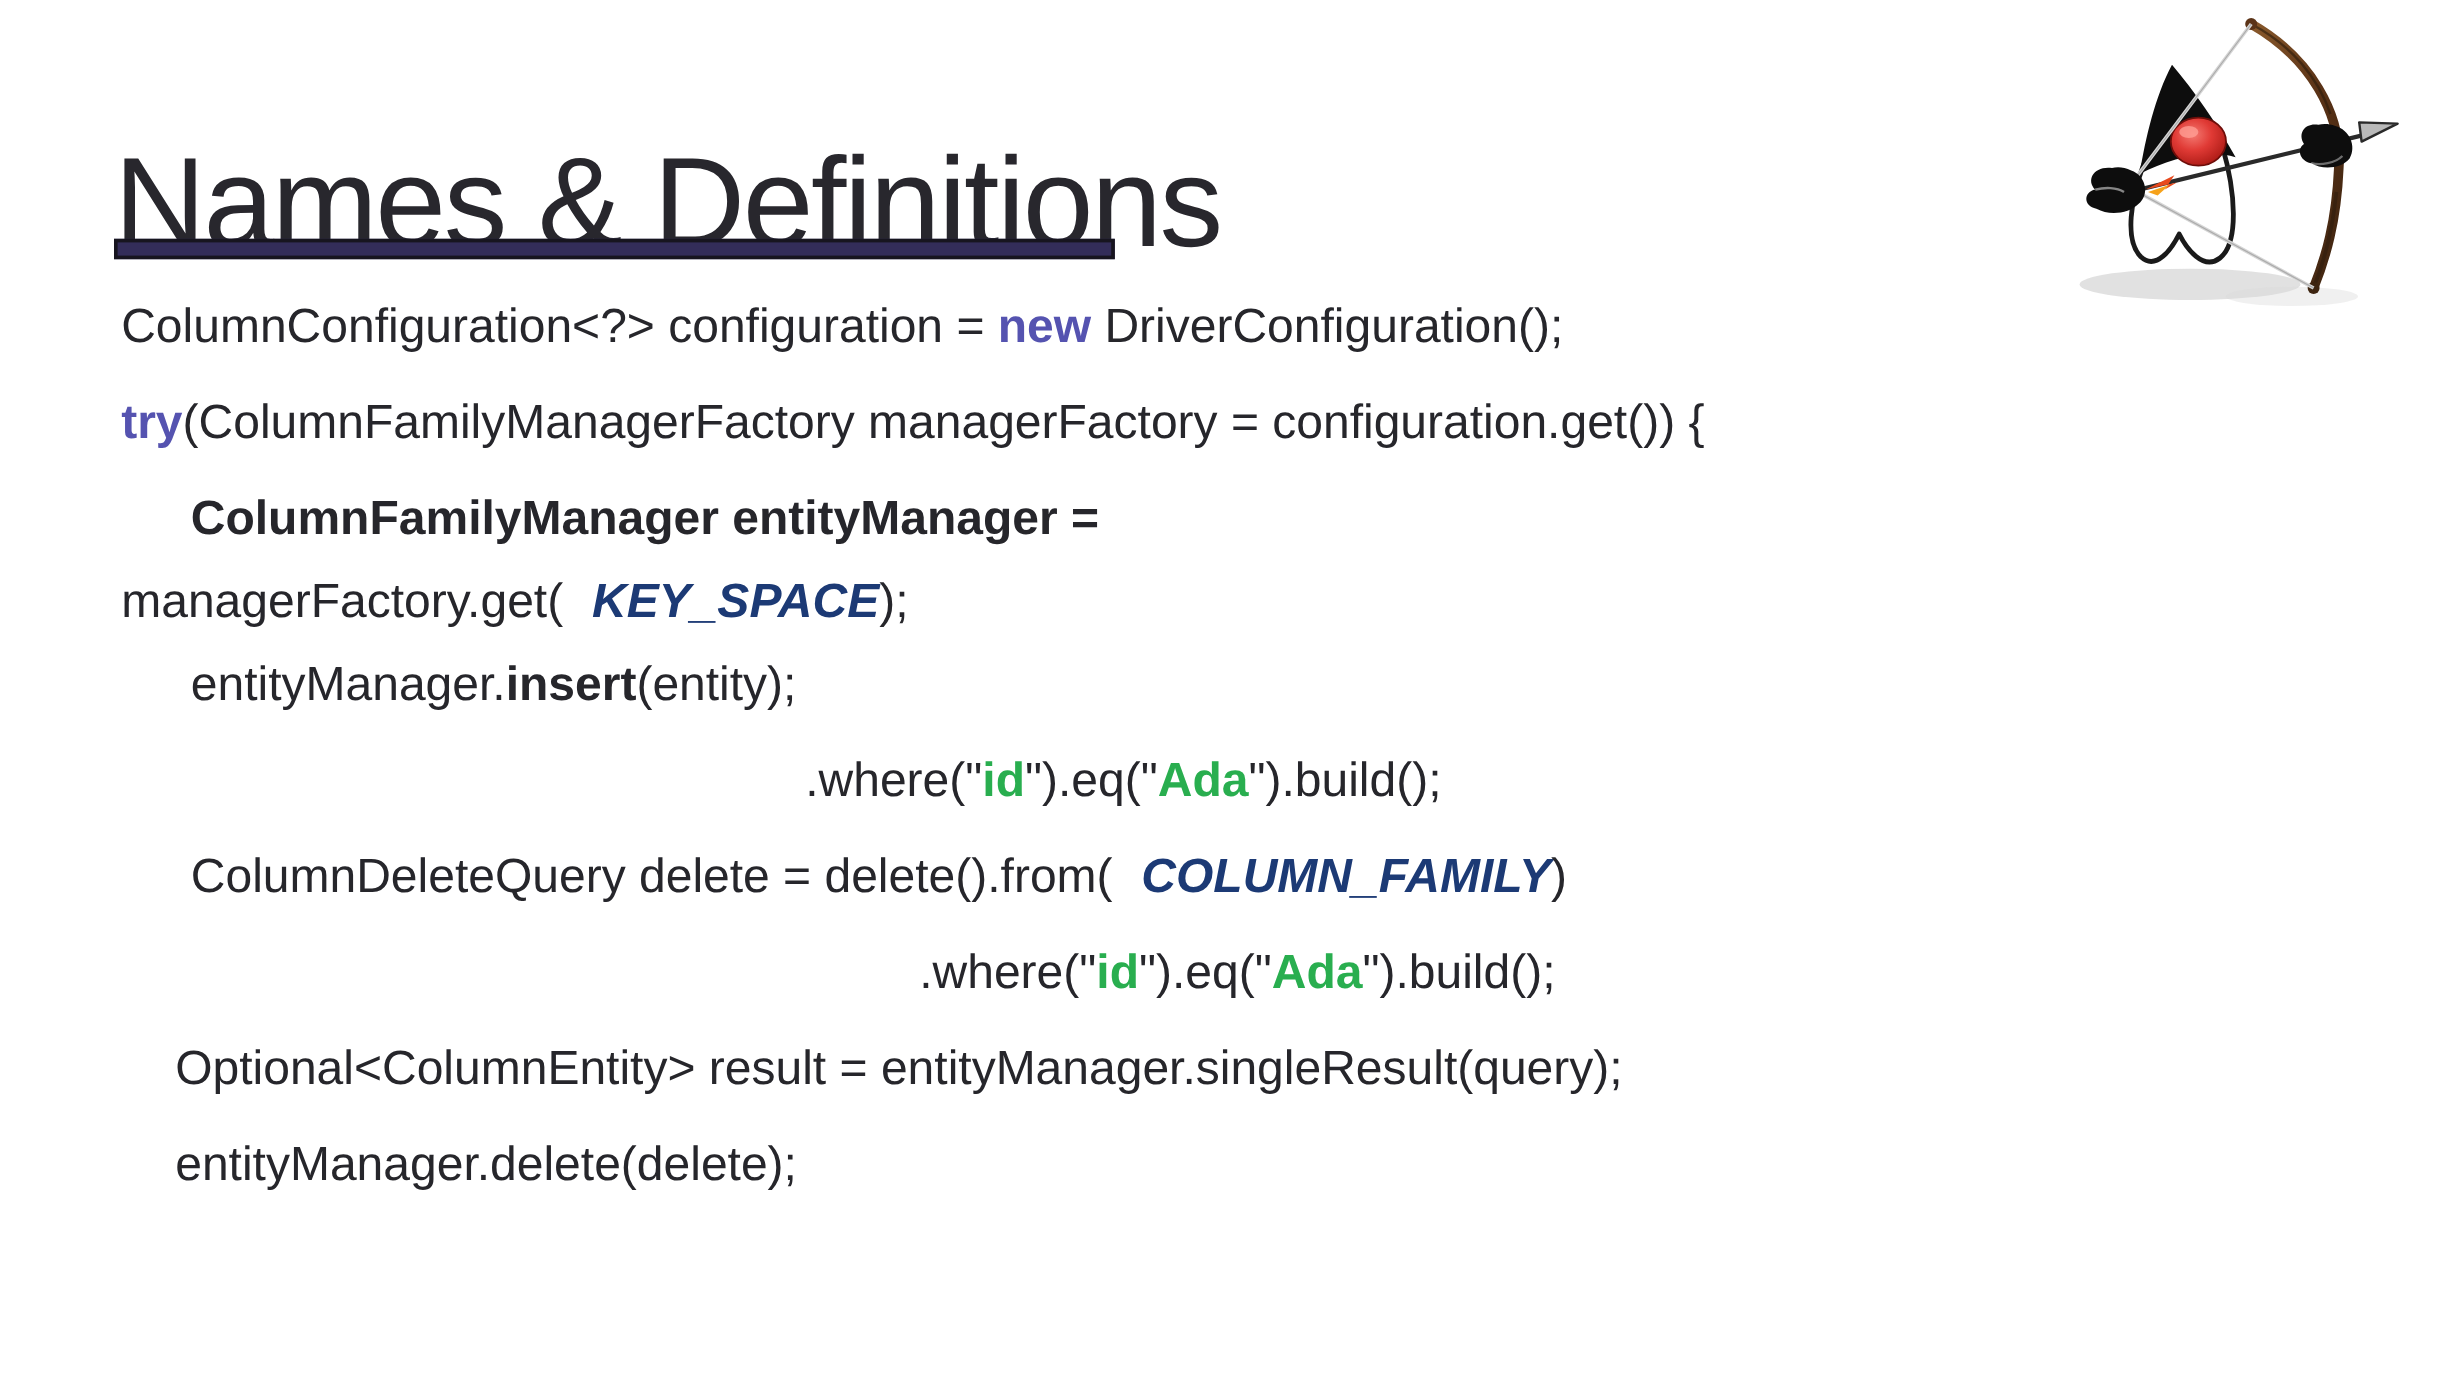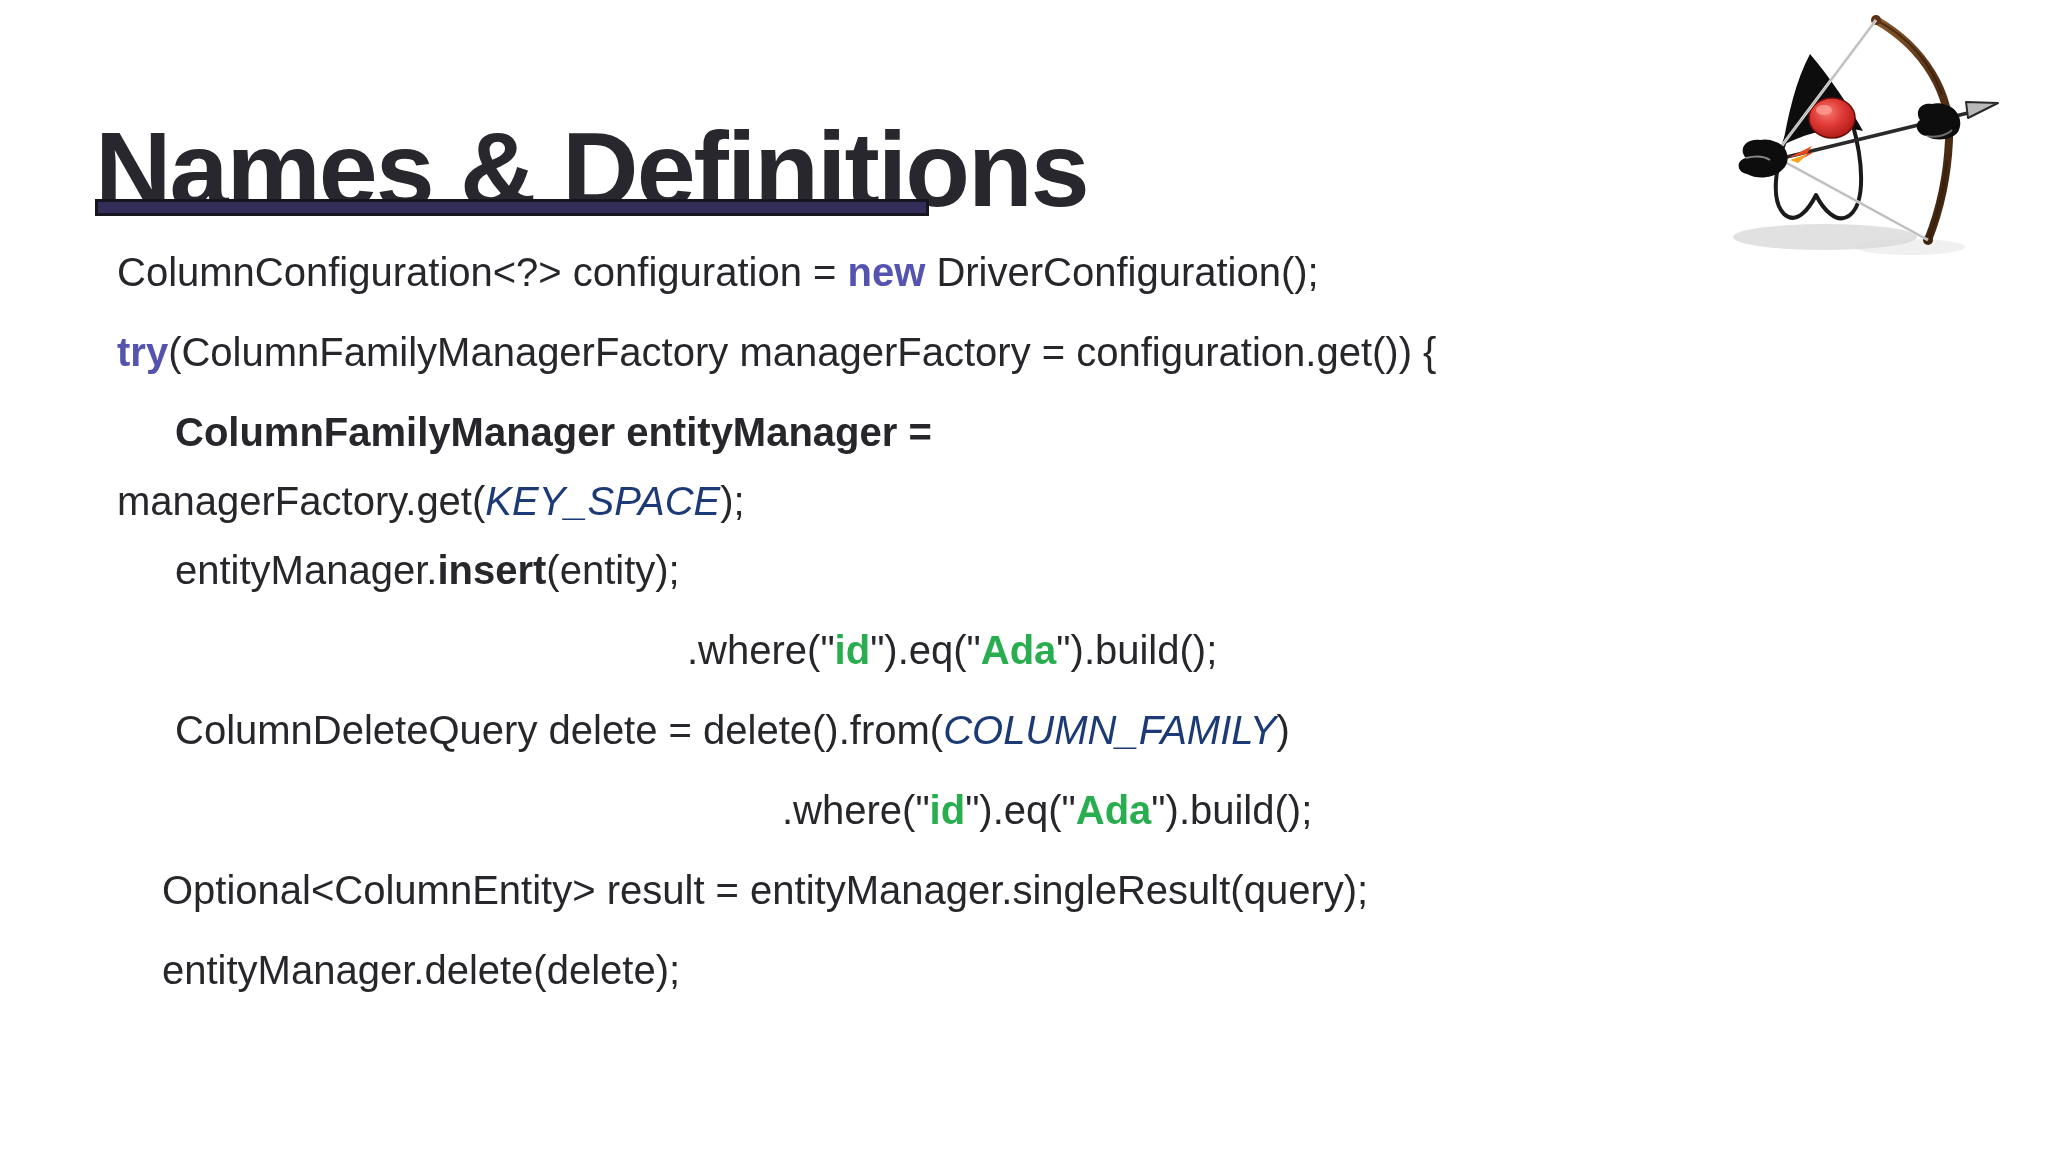--- a/index.html
+++ b/index.html
@@ -2,32 +2,32 @@
 <html><head>
 <meta charset="utf-8">
 <style>
   html,body{margin:0;padding:0;background:#ffffff;}
   body{width:2048px;height:1152px;position:relative;overflow:hidden;
        font-family:"Liberation Sans","DejaVu Sans",sans-serif;}
 
   .slide{position:absolute;inset:0;background:#ffffff;}
 
   .title{position:absolute;left:95px;top:38px;font-size:106px;letter-spacing:-2px;
-         color:#28272d;font-weight:700;white-space:nowrap;}
+         color:#28272d;font-weight:400;white-space:nowrap;}
 
   .accent-bar{position:absolute;left:95px;top:199px;width:828px;height:11px;
               background:#332d59;border:3px solid #17151f;}
 
-  .code{position:absolute;left:117px;top:232px;right:30px;
+  .code{position:absolute;left:101px;top:232px;right:30px;
         font-size:40px;color:#26262b;}
   .code-line{line-height:80px;white-space:nowrap;}
   .code-line.wrap{line-height:58px;}
   .tok-plain{color:#26262b;}
   .tok-keyword{color:#5553b0;font-weight:700;}
-  .tok-constant{color:#1c3a75;font-weight:400;font-style:italic;}
+  .tok-constant{color:#1c3a75;font-weight:700;font-style:italic;margin-left:24px;}
   .tok-string{color:#29ae4f;font-weight:700;}
   .tok-bold{color:#26262b;font-weight:700;}
 
   .mascot{position:absolute;left:1700px;top:0px;width:348px;height:300px;}
 </style>
 </head>
 <body>
 
 <div class="slide">
 

